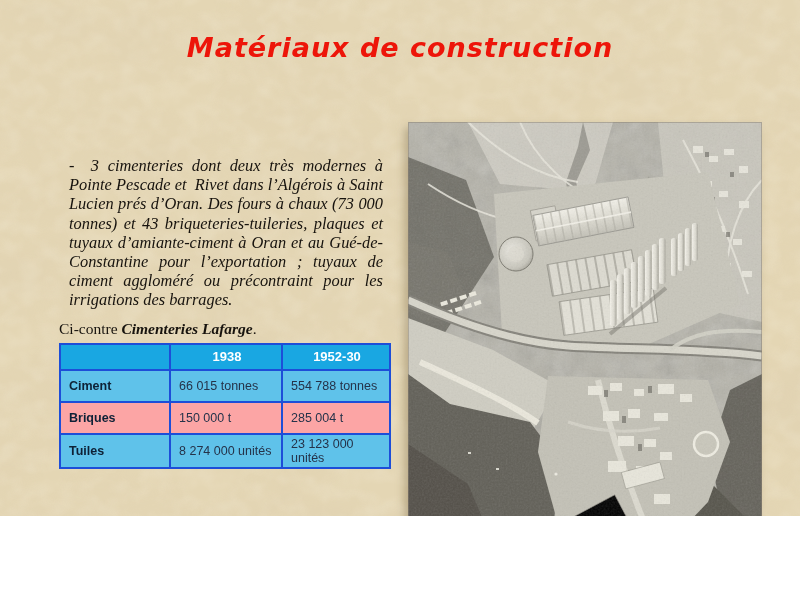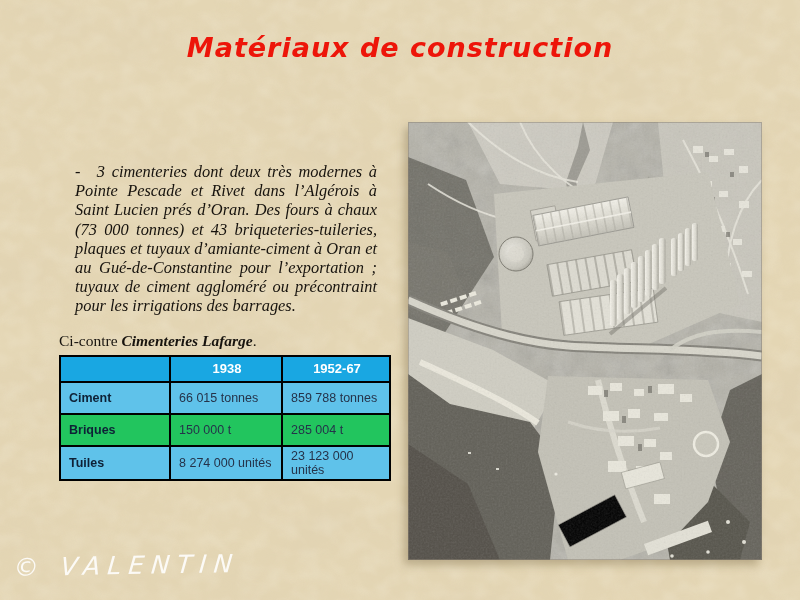--- a/index.html
+++ b/index.html
@@ -1,65 +1,65 @@
 <!DOCTYPE html>
 <html><head>
 <meta charset="utf-8">
 <style>
   html,body{margin:0;padding:0;}
   body{width:800px;height:600px;overflow:hidden;}
   .slide{
-    position:relative;width:800px;height:600px;
+    position:relative;width:800px;height:516px;
     background:#e4d6b4;
     font-family:"Liberation Sans",sans-serif;
     overflow:hidden;
   }
   .paper-tex{position:absolute;left:0;top:0;width:800px;height:600px;pointer-events:none;}
   .title{
     position:absolute;top:32px;left:0;width:800px;text-align:center;
     font-family:"DejaVu Sans",sans-serif;
     font-style:italic;font-weight:bold;font-size:27px;letter-spacing:1px;
     color:#ed1509;
   }
   .textcol{
     position:absolute;left:59px;top:146px;width:334px;
     color:#17130e;
   }
   .para{
     font-family:"Liberation Serif",serif;
     font-style:italic;font-size:16.4px;line-height:1.17;
-    text-align:justify;margin:16px;
+    text-align:justify;margin:10px;
   }
   .caption{
     font-family:"Liberation Serif",serif;
     font-size:15.5px;font-style:normal;
   }
   .caption .em{font-weight:bold;font-style:italic;}
   table.lafarge{
     margin-top:5px;border-collapse:collapse;width:330px;
     font-family:"Liberation Sans",sans-serif;
     table-layout:fixed;
   }
   table.lafarge col.c1{width:110px;}
   table.lafarge col.c2{width:112px;}
   table.lafarge col.c3{width:108px;}
   table.lafarge th,table.lafarge td{
-    border:2px solid #000000;
+    border:2px solid #1d4ed8;
     padding:2px 6px 2px 8px;
     vertical-align:middle;
     overflow:hidden;
   }
   table.lafarge th{
     background:#19a7e2;color:#ffffff;
     font-size:13px;font-weight:bold;text-align:center;height:20px;
   }
   table.lafarge td{font-size:12.5px;color:#25334a;}
   table.lafarge td.lbl{font-weight:bold;color:#0e2136;}
   tr.row-blue td{background:#5fc2ea;}
-  tr.row-light td{background:#22c55e;}
+  tr.row-light td{background:#fca5a5;}
   tr.h28 td{height:26px;}
   tr.h30 td{height:28px;}
   tr.h44 td{height:40px;}
   .photo{
     position:absolute;left:408px;top:122px;width:354px;height:438px;
     box-shadow:-4px 5px 8px rgba(110,92,55,0.35);
     background:#b7b5ab;
   }
   .photo svg{display:block;width:354px;height:438px;}
   .watermark{
@@ -101,26 +101,26 @@
     <table class="lafarge">
       <colgroup>
           <col class="c1">
           <col class="c2">
           <col class="c3">
         </colgroup>
       <tbody>
           <tr>
         <th></th>
         <th>1938</th>
-        <th>1952-67</th>
+        <th>1952-30</th>
       </tr>
       <tr class="row-blue h28">
         <td class="lbl">Ciment</td>
         <td>66 015 tonnes</td>
-        <td>859 788 tonnes</td>
+        <td>554 788 tonnes</td>
       </tr>
       <tr class="row-light h28">
         <td class="lbl">Briques</td>
         <td>150 000 t</td>
         <td>285 004 t</td>
       </tr>
       <tr class="row-blue h30">
         <td class="lbl">Tuiles</td>
         <td>8 274 000 unités</td>
         <td>23 123 000 unités</td>

